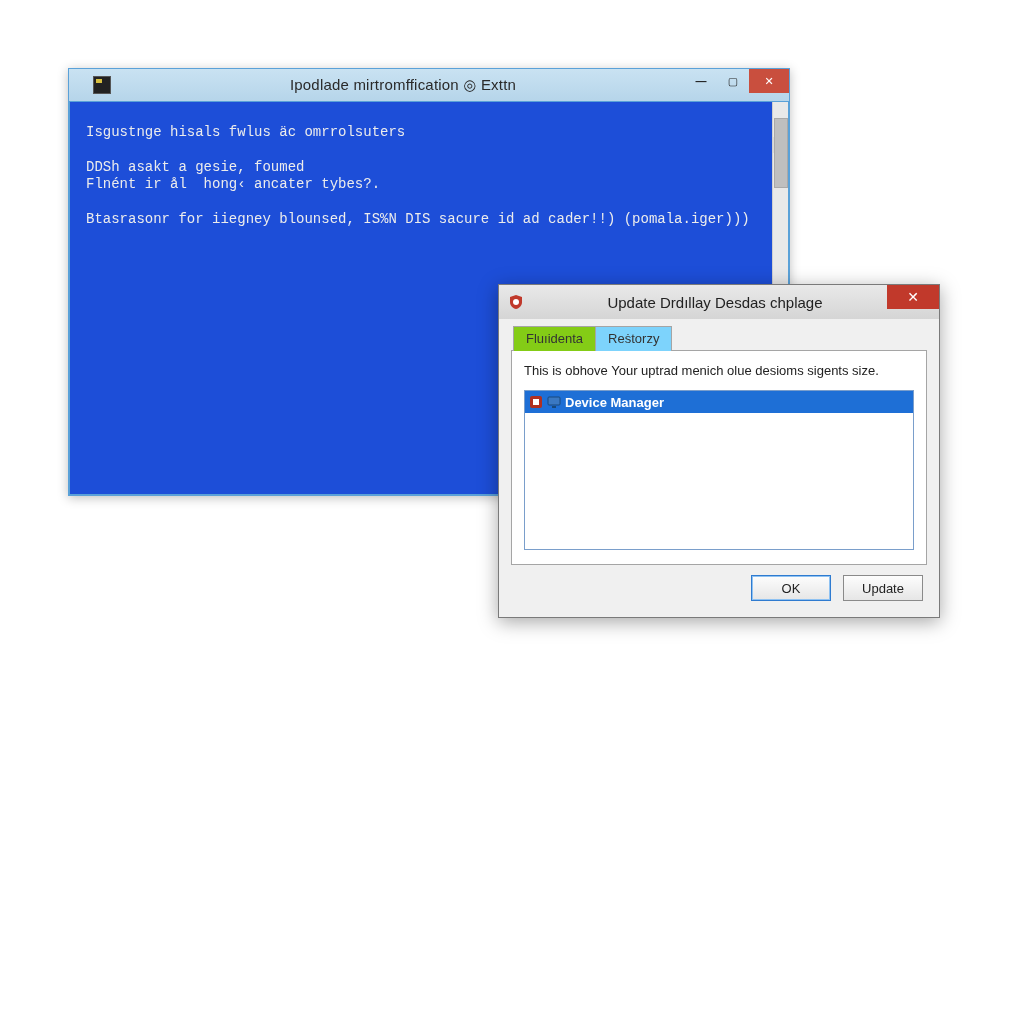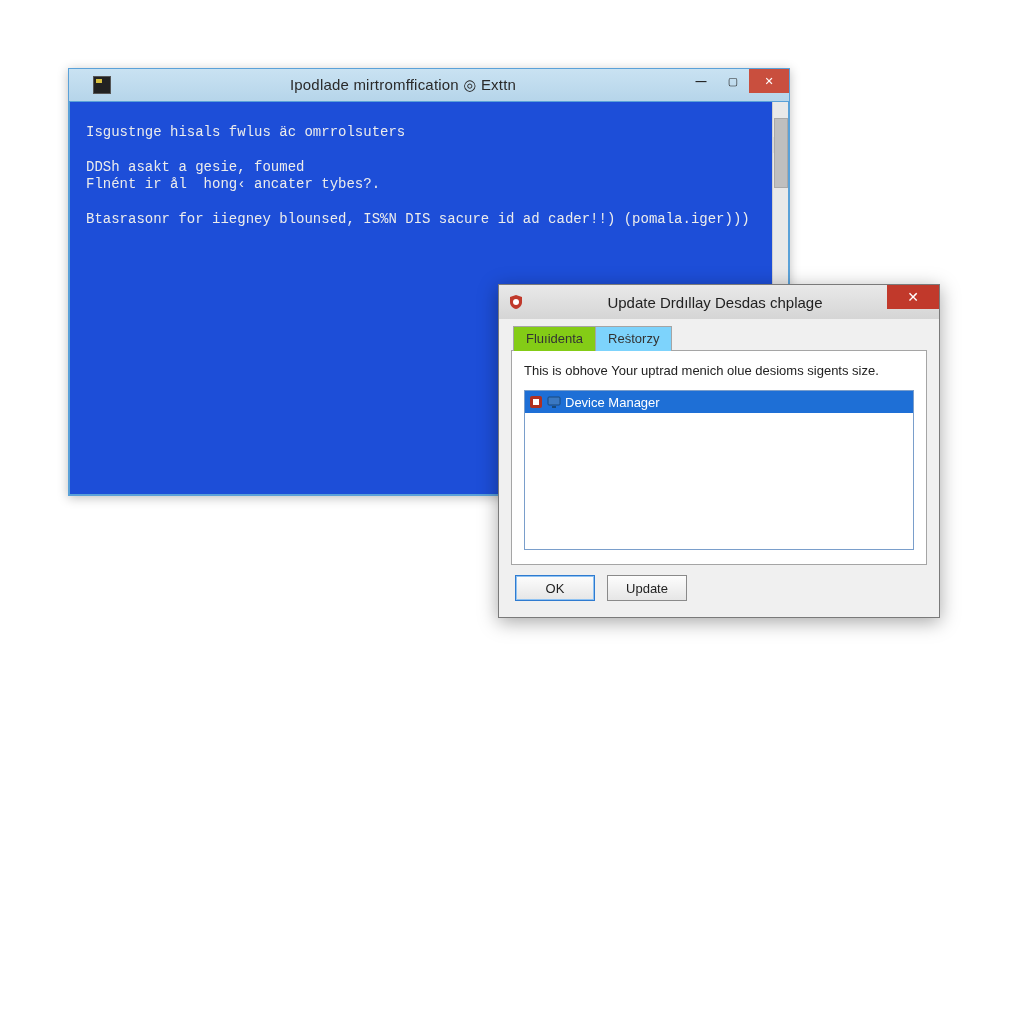--- a/index.html
+++ b/index.html
@@ -216,37 +216,38 @@
     display: flex;
     align-items: center;
     height: 22px;
     padding: 0 4px;
     gap: 4px;
     font-size: 13px;
   }
   .list-row.selected {
     background: #1e6fd6;
     color: #fff;
+    font-weight: bold;
   }
   .row-leading {
     width: 14px; height: 14px;
     display: inline-flex;
     align-items: center; justify-content: center;
   }
   .row-leading.stopicon svg { width:12px; height:12px; }
   .row-leading.monicon svg { width:14px; height:14px; }
   .row-leading.radio {
     width: 12px; height: 12px;
     border: 1px solid #6b6b6b;
     border-radius: 50%;
     background: #fff;
   }
   .dialog-buttons {
     display: flex;
-    justify-content: flex-start;
+    justify-content: flex-end;
     gap: 12px;
     padding: 10px 4px 4px 4px;
   }
   .btn {
     min-width: 80px;
     height: 26px;
     border: 1px solid #8a8a8a;
     background: linear-gradient(#fdfdfd,#e6e6e6);
     font-size: 13px;
     color: #222;

